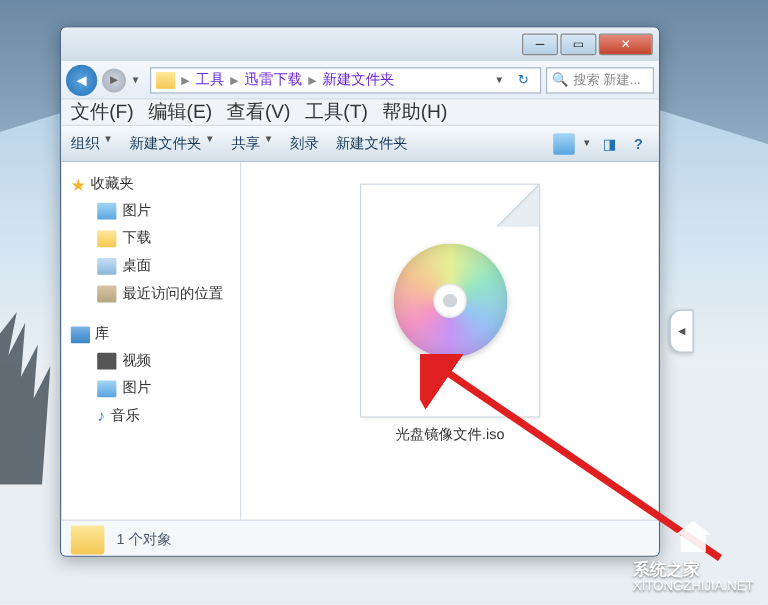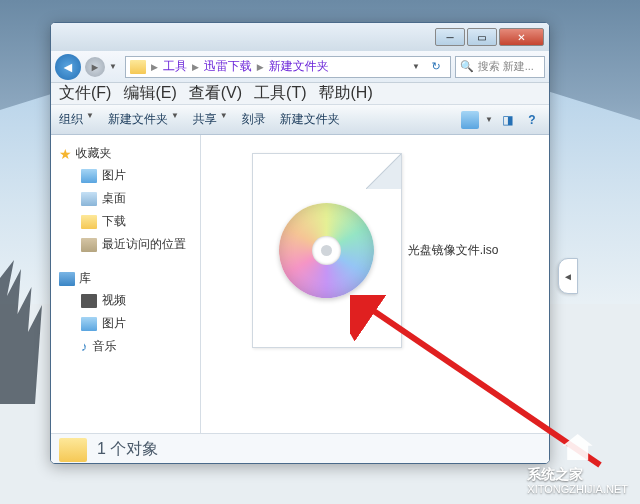--- a/index.html
+++ b/index.html
@@ -49,29 +49,29 @@
 .ico-pic { background: linear-gradient(180deg, #a5d5f5, #5aa5e0); border-radius: 1px; }
 .ico-dl { background: linear-gradient(180deg, #fde89a, #f5c855); border-radius: 1px; }
 .ico-desk { background: linear-gradient(180deg, #c5e0f5, #8ab5d8); border-radius: 1px; }
 .ico-recent { background: linear-gradient(180deg, #d5c5a5, #b5a580); border-radius: 1px; }
 .ico-video { background: #555; border-radius: 1px; position: relative; }
 .ico-doc { background: linear-gradient(180deg, #f0e5d0, #d5c5a0); border-radius: 1px; }
 .ico-xl { background: linear-gradient(180deg, #c5b5e5, #9585c5); border-radius: 1px; }
 .ico-music { color: #3a85c5; font-size: 13px; }
 
 .content { flex: 1; padding: 12px; display: flex; flex-direction: column; align-items: center; }
-.file-item { display: flex; align-items: center; gap: 6px; padding: 6px; }
+.file-item { display: flex; flex-direction: column; align-items: center; gap: 6px; padding: 6px; }
 .file-thumb { width: 150px; height: 195px; background: #fff; border: 1px solid #d0d8e0; box-shadow: 1px 1px 3px rgba(0,0,0,0.1); position: relative; display: flex; align-items: center; justify-content: center; }
 .file-corner { position: absolute; top: 0; right: 0; width: 35px; height: 35px; background: linear-gradient(135deg, transparent 48%, #c5d0da 50%, #e5ecf2 52%); }
 .disc { width: 95px; height: 95px; border-radius: 50%; background: radial-gradient(circle, #fff 12%, #e8e8e8 14%, transparent 16%), conic-gradient(#e5f095, #95e5c5, #95c5f5, #c595f5, #f595c5, #f5c595, #e5f095); box-shadow: inset 0 0 15px rgba(0,0,0,0.15), 0 2px 5px rgba(0,0,0,0.2); position: relative; }
 .disc::after { content: ""; position: absolute; inset: 35%; border-radius: 50%; background: #fff; box-shadow: inset 0 0 3px rgba(0,0,0,0.3); }
 .disc::before { content: ""; position: absolute; inset: 44%; border-radius: 50%; background: #d0d5da; z-index: 1; }
 .file-name { font-size: 12px; color: #333; }
 
-.statusbar { height: 32px; border-top: 1px solid #d5dde5; background: #f5f8fb; display: flex; align-items: center; padding: 0 8px; gap: 10px; font-size: 16px; color: #4a5a6a; }
+.statusbar { height: 32px; border-top: 1px solid #d5dde5; background: #f5f8fb; display: flex; align-items: center; padding: 0 8px; gap: 10px; font-size: 12px; color: #4a5a6a; }
 .status-folder { width: 28px; height: 24px; background: linear-gradient(180deg, #fde89a, #f5c855); border-radius: 2px; }
 
 .expand-btn { position: absolute; right: 62px; top: 258px; width: 20px; height: 36px; background: #fff; border: 1px solid #b5c5d5; border-radius: 10px 0 0 10px; display: flex; align-items: center; justify-content: center; font-size: 10px; color: #555; box-shadow: -1px 1px 3px rgba(0,0,0,0.15); }
 
 .arrow { position: absolute; top: 295px; right: 30px; width: 260px; height: 180px; pointer-events: none; }
 .arrow svg { width: 100%; height: 100%; }
 
 .watermark { position: absolute; bottom: 8px; right: 12px; display: flex; align-items: center; gap: 6px; color: #fff; text-shadow: 0 1px 2px rgba(0,0,0,0.5); flex-direction: column; }
 .wm-logo { width: 30px; height: 26px; background: #fff; clip-path: polygon(50% 0, 100% 45%, 85% 45%, 85% 100%, 15% 100%, 15% 45%, 0 45%); opacity: 0.9; }
 .wm-text { display: flex; flex-direction: column; font-size: 11px; line-height: 1.2; }
@@ -154,26 +154,26 @@
         <div class="side-header">
           <span class="side-star">★</span>
           <span>收藏夹</span>
         </div>
         <div class="side-tree">
           <div class="side-item">
               <div class="side-icon ico-pic"></div>
               <span>图片</span>
             </div>
           <div class="side-item">
+              <div class="side-icon ico-dl"></div>
+              <span>下载</span>
+            </div>
+          <div class="side-item">
               <div class="side-icon ico-desk"></div>
               <span>桌面</span>
-            </div>
-          <div class="side-item">
-              <div class="side-icon ico-dl"></div>
-              <span>下载</span>
             </div>
           <div class="side-item">
               <div class="side-icon ico-recent"></div>
               <span>最近访问的位置</span>
             </div>
         </div>
       </div>
       <div class="side-group">
         <div class="side-header">
           <div class="side-lib"></div>

